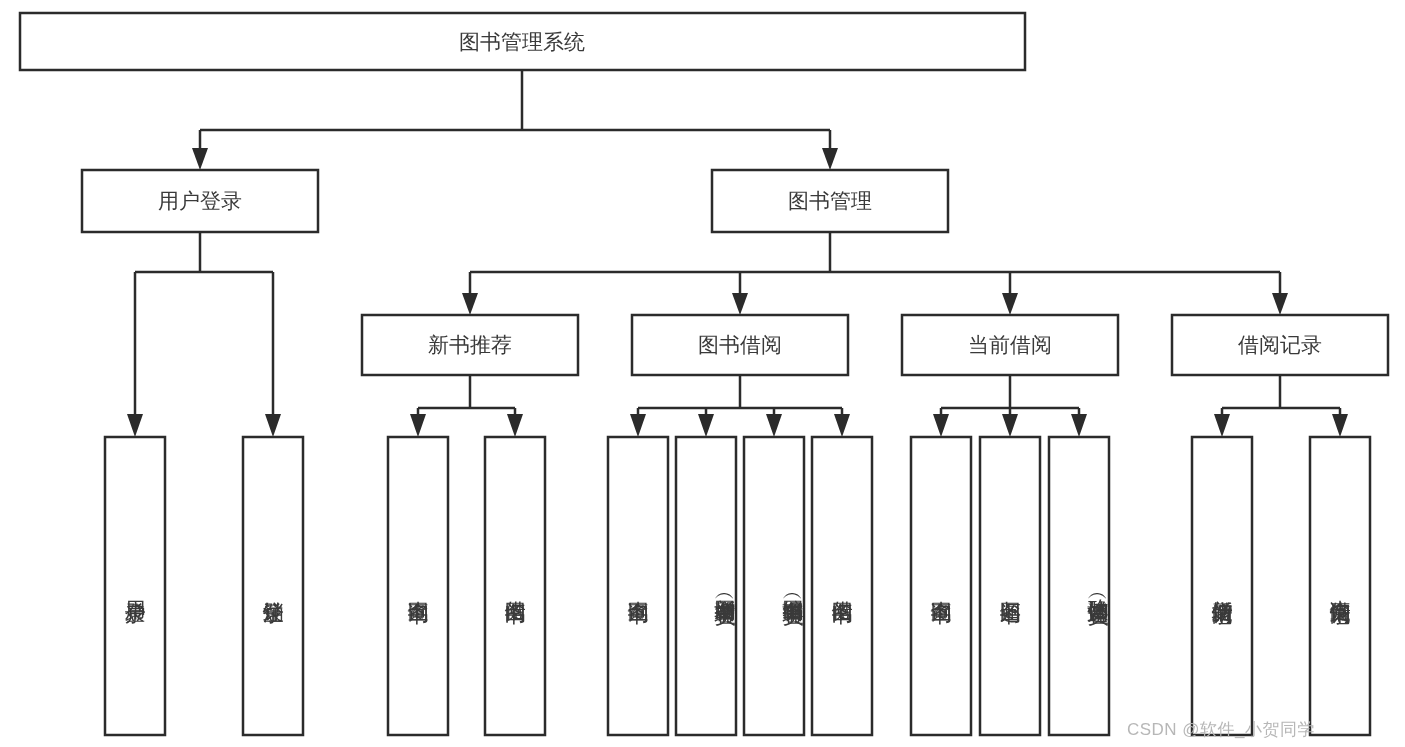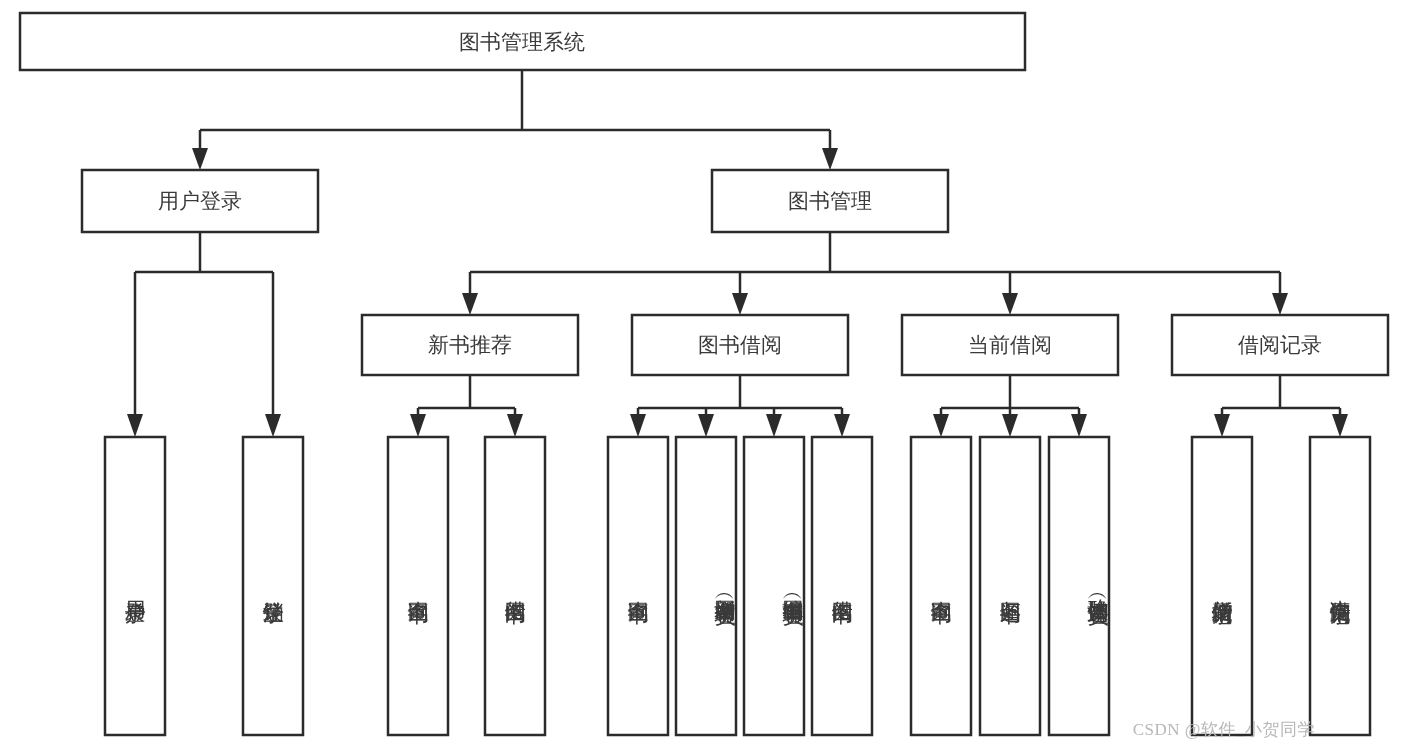--- a/index.html
+++ b/index.html
@@ -62,21 +62,21 @@
     display: flex;
     align-items: center;
     justify-content: center;
     pointer-events: none;
     user-select: none;
   }
   .watermark {
     position: absolute;
     right: 8px;
     bottom: 6px;
-    font-family: Liberation Serif, serif;
+    font-family: Liberation Sans, sans-serif;
     font-size: 17px;
     color: #b7b7b7;
     letter-spacing: 0.5px;
     white-space: nowrap;
     margin-top: 20px;
   }
 </style>
 </head>
 <body>
 

